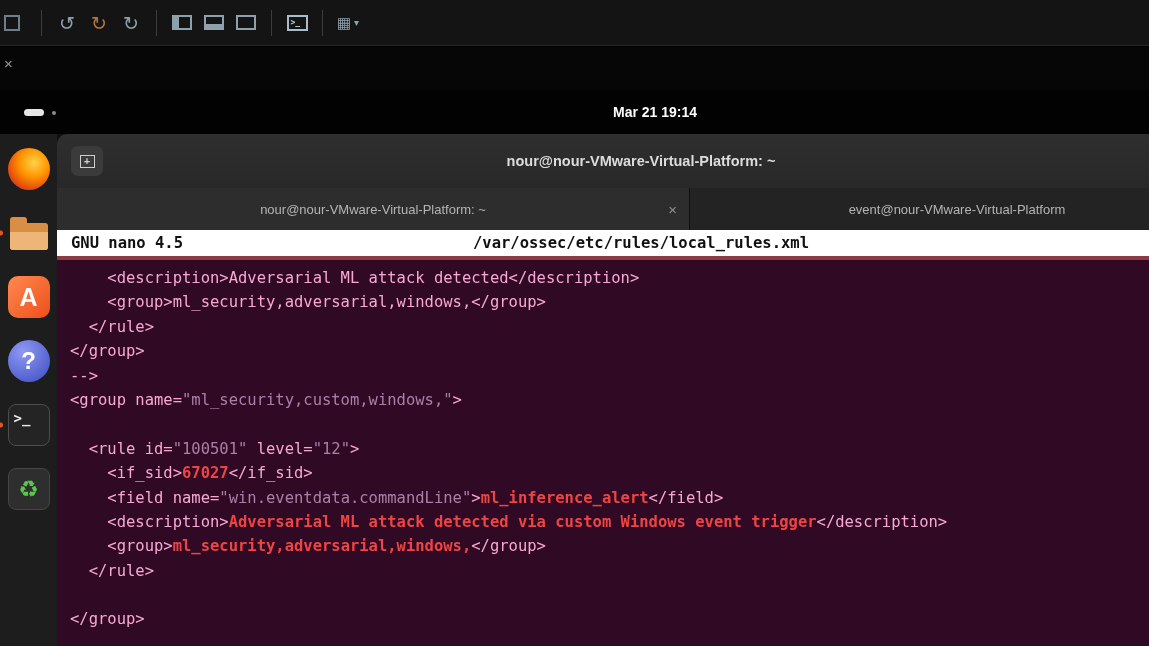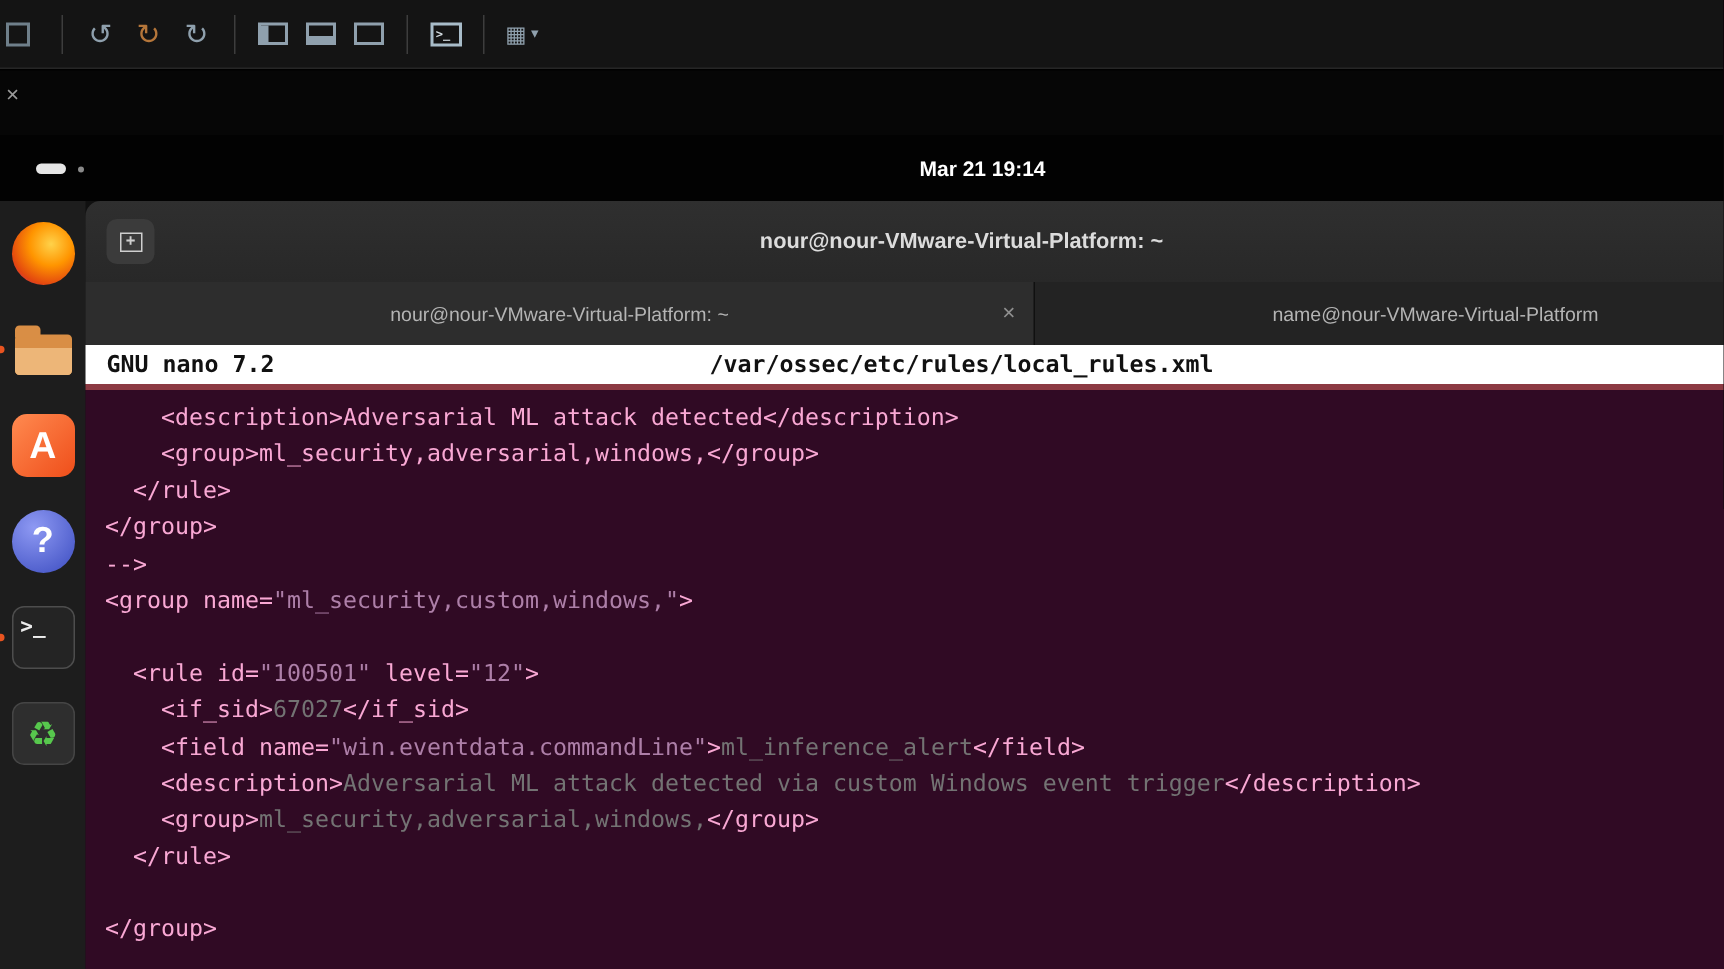--- a/index.html
+++ b/index.html
@@ -82,21 +82,21 @@
   .nano-app{position:absolute;left:14px;top:0;line-height:26px}
   .nano-file{position:absolute;left:0;right:0;top:0;line-height:26px;text-align:center}
   .nano-accent{position:absolute;top:122px;left:0;right:0;height:4px;background:#8c3a43}
 
   .editor{position:absolute;top:126px;left:0;right:0;bottom:0;background:#300a24;
     font-family:"DejaVu Sans Mono",monospace;font-size:15.5px;line-height:24.4px;
     padding:6px 0 0 13px;white-space:pre;cursor:text}
   .ln{height:24.4px;white-space:pre}
   .seg.tag,.seg.com{color:#f9a8d4}
   .seg.val{color:#ad7fa8}
-  .seg.txt{color:#737373;font-weight:400}
+  .seg.txt{color:#ef4444;font-weight:700}
 </style>
 </head>
 <body>
 
 <div class="vm-toolbar">
     <span class="tb-btn">
       <span class="partial-box"></span>
     </span>
     <span class="tb-sep"></span>
     <span class="tb-btn">↺</span>
@@ -166,24 +166,24 @@
         <span class="newtab-ic">+</span>
       </span>
       <span class="title">nour@nour-VMware-Virtual-Platform: ~</span>
     </div>
     <div class="tabbar">
         <div class="tab active">
           <span class="tab-label">nour@nour-VMware-Virtual-Platform: ~</span>
           <span class="tab-close">×</span>
         </div>
         <div class="tab">
-          <span class="tab-label">name@nour-VMware-Virtual-Platform</span>
+          <span class="tab-label">event@nour-VMware-Virtual-Platform</span>
         </div>
       </div>
     <div class="nano-header">
-      <span class="nano-app">GNU nano 7.2</span>
+      <span class="nano-app">GNU nano 4.5</span>
       <span class="nano-file">/var/ossec/etc/rules/local_rules.xml</span>
     </div>
     <div class="nano-accent"></div>
     <div class="editor"><div class="ln"><span class="seg com">    &lt;description&gt;Adversarial ML attack detected&lt;/description&gt;</span></div><div class="ln"><span class="seg com">    &lt;group&gt;ml_security,adversarial,windows,&lt;/group&gt;</span></div><div class="ln"><span class="seg com">  &lt;/rule&gt;</span></div><div class="ln"><span class="seg com">&lt;/group&gt;</span></div><div class="ln"><span class="seg com">--&gt;</span></div><div class="ln"><span class="seg tag">&lt;group name=</span><span class="seg val">"ml_security,custom,windows,"</span><span class="seg tag">&gt;</span></div><div class="ln">&nbsp;</div><div class="ln"><span class="seg tag">  &lt;rule id=</span><span class="seg val">"100501"</span><span class="seg tag"> level=</span><span class="seg val">"12"</span><span class="seg tag">&gt;</span></div><div class="ln"><span class="seg tag">    &lt;if_sid&gt;</span><span class="seg txt">67027</span><span class="seg tag">&lt;/if_sid&gt;</span></div><div class="ln"><span class="seg tag">    &lt;field name=</span><span class="seg val">"win.eventdata.commandLine"</span><span class="seg tag">&gt;</span><span class="seg txt">ml_inference_alert</span><span class="seg tag">&lt;/field&gt;</span></div><div class="ln"><span class="seg tag">    &lt;description&gt;</span><span class="seg txt">Adversarial ML attack detected via custom Windows event trigger</span><span class="seg tag">&lt;/description&gt;</span></div><div class="ln"><span class="seg tag">    &lt;group&gt;</span><span class="seg txt">ml_security,adversarial,windows,</span><span class="seg tag">&lt;/group&gt;</span></div><div class="ln"><span class="seg tag">  &lt;/rule&gt;</span></div><div class="ln">&nbsp;</div><div class="ln"><span class="seg tag">&lt;/group&gt;</span></div></div>
   </div>
 
 </div>
 
 </body></html>

